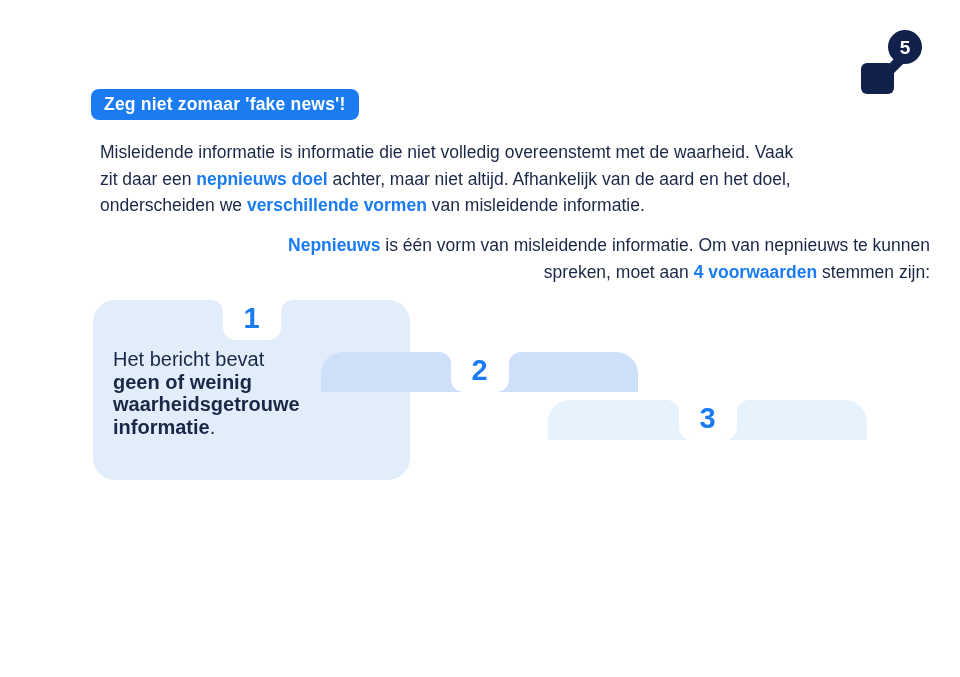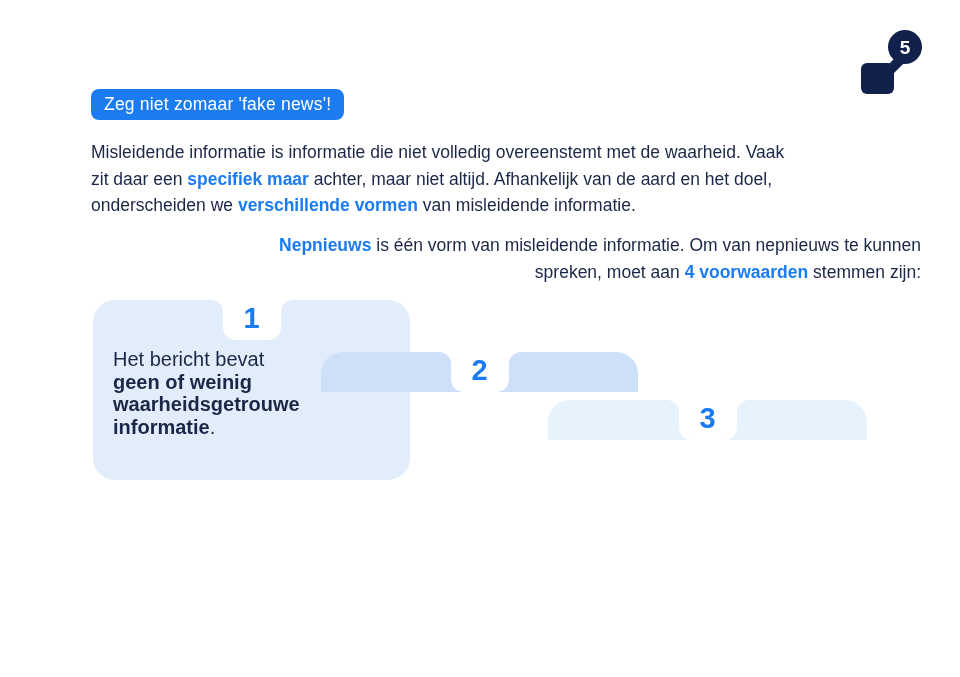--- a/index.html
+++ b/index.html
@@ -15,26 +15,26 @@
   .page{
     position:relative;width:960px;height:677px;background:#fff;overflow:hidden;
     font-family:"Liberation Sans",sans-serif;color:var(--navy);
   }
   
   .logo{position:absolute;left:858px;top:26px;}
   
   .badge{
     position:absolute;left:91px;top:89px;
     background:var(--accent);color:#fff;
-    font-size:17.5px;font-weight:400;line-height:18px;
+    font-size:17.5px;font-weight:700;line-height:18px;
     padding:6px 13px 7px;border-radius:8px;letter-spacing:.2px;
   }
   
   .para{
-    position:absolute;left:91px;width:830px;
+    position:absolute;left:100px;width:830px;
     font-size:17.5px;line-height:26.5px;
     white-space:pre-wrap;color:var(--navy);
   }
   .p1{top:139px;}
   .p2{top:232px;text-align:right;}
   .em-blue{color:var(--accent);font-weight:700;}
   .em-bold{font-weight:700;}
   
   .card{position:absolute;display:flex;flex-direction:column;}
   .c1{left:93px;top:300px;width:317px;height:180px;--cc:var(--c1bg);z-index:1;}
@@ -70,21 +70,21 @@
   <svg class="logo" width="66" height="72" viewBox="0 0 66 72">
     <line x1="31" y1="45" x2="45" y2="31" stroke="var(--logo-navy)" stroke-width="10"></line>
     <rect x="3" y="37" width="33" height="31" rx="6" fill="var(--logo-navy)"></rect>
     <circle cx="47" cy="21" r="17" fill="var(--logo-navy)"></circle>
     <text x="47" y="28" text-anchor="middle" font-size="19" font-weight="bold" font-family="Liberation Sans, sans-serif" fill="#ffffff">5</text>
   </svg>
 
   <div class="badge">Zeg niet zomaar 'fake news'!</div>
 
   <p class="para p1"><span>Misleidende informatie is informatie die niet volledig overeenstemt met de waarheid. Vaak
-zit daar een </span><span class="em-blue">specifiek maar</span><span> achter, maar niet altijd. Afhankelijk van de aard en het doel,
+zit daar een </span><span class="em-blue">nepnieuws doel</span><span> achter, maar niet altijd. Afhankelijk van de aard en het doel,
 onderscheiden we </span><span class="em-blue">verschillende vormen</span><span> van misleidende informatie.</span></p>
 
   <p class="para p2"><span class="em-blue">Nepnieuws</span><span> is één vorm van misleidende informatie. Om van nepnieuws te kunnen
 spreken, moet aan </span><span class="em-blue">4 voorwaarden</span><span> stemmen zijn:</span></p>
 
   <div class="card c1">
     <div class="card-top">
       <div class="shoulder sl"></div>
       <div class="notch">
         <div class="num">1</div>

